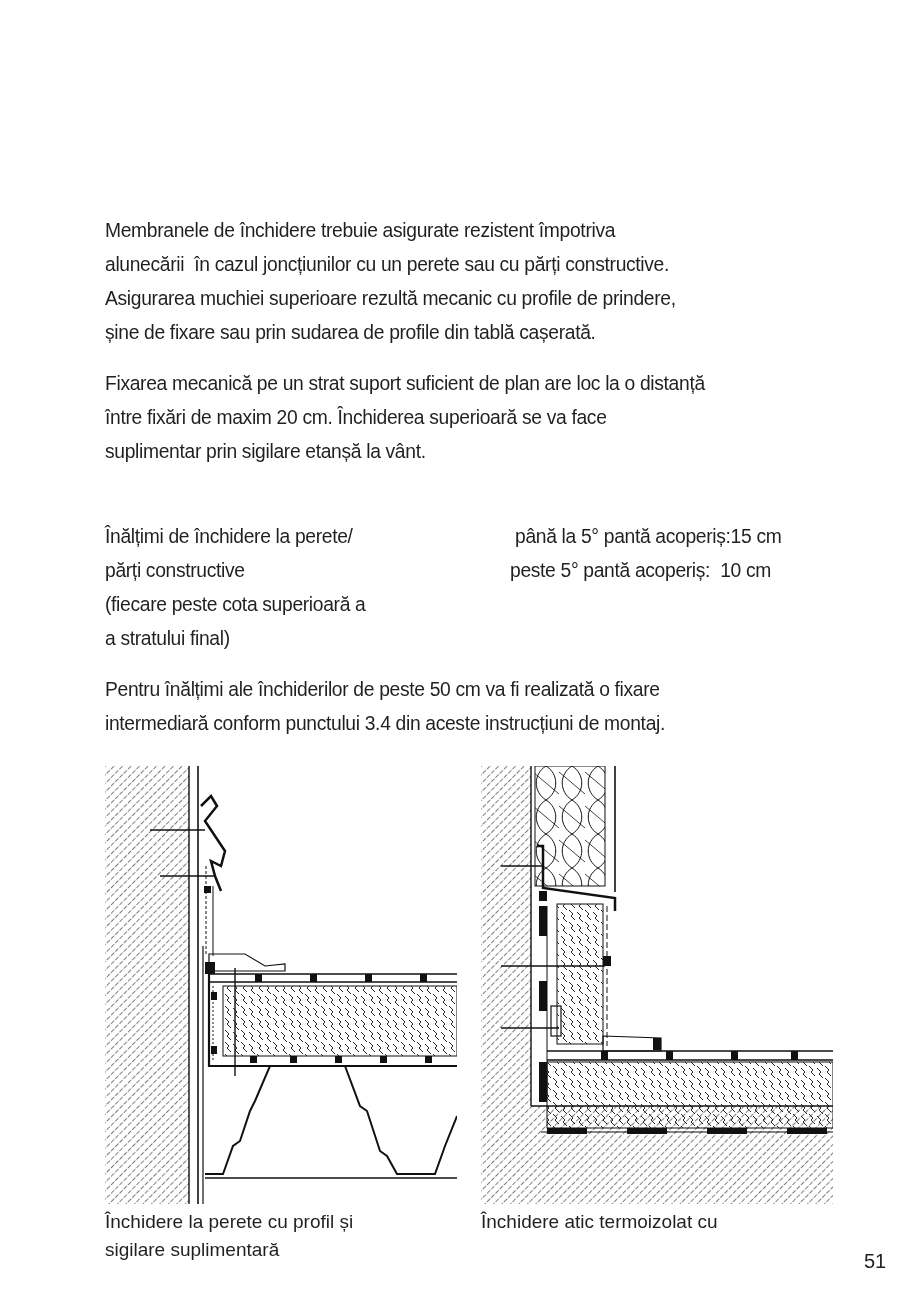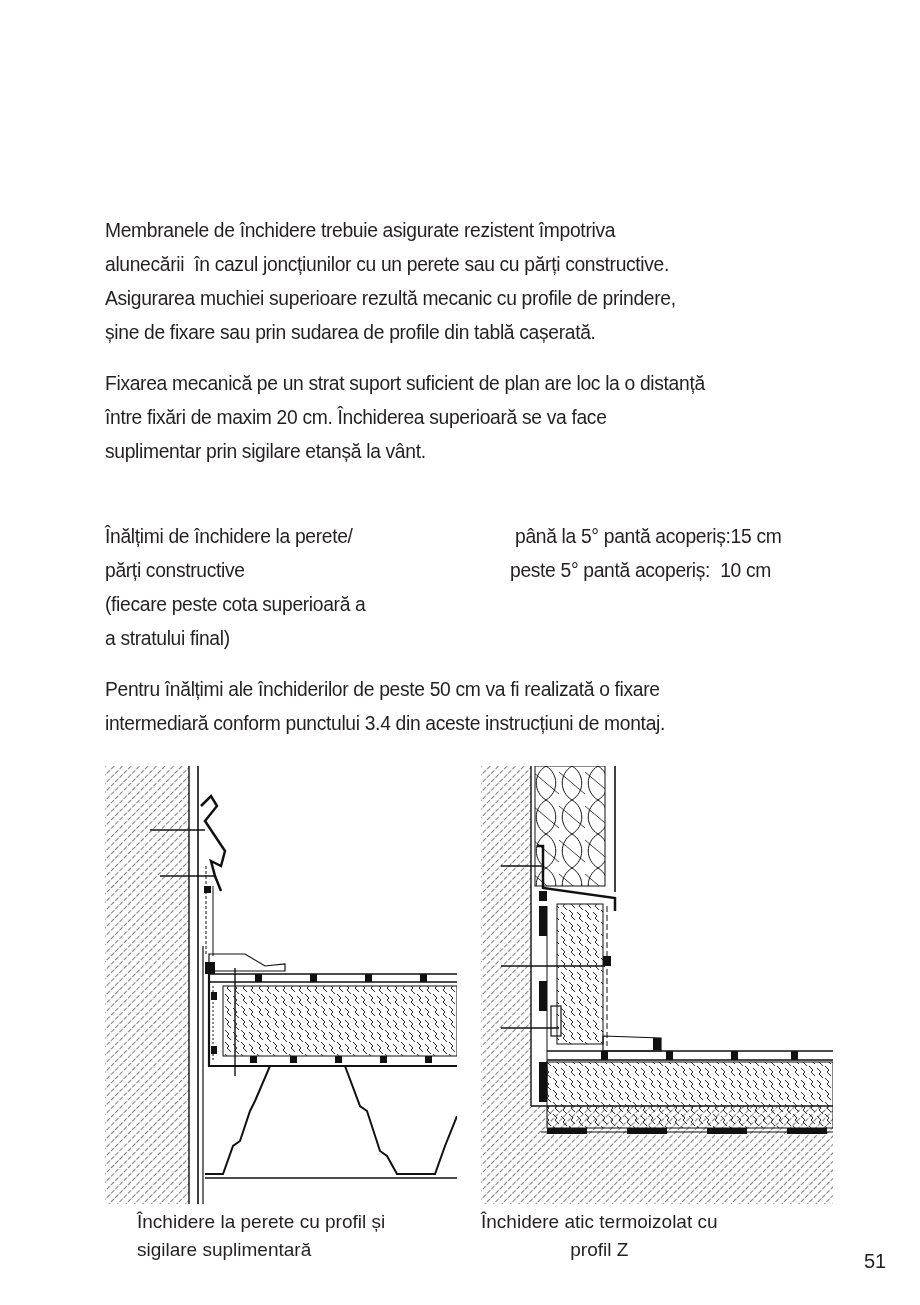--- a/index.html
+++ b/index.html
@@ -22,21 +22,21 @@
   .heights-left { left: 105px; }
   .heights-right { left: 510px; }
   .heights-left .ln, .heights-right .ln { display: block; white-space: pre; }
   .figure { position: absolute; top: 766px; }
   .fig1 { left: 105px; width: 352px; height: 440px; }
   .fig2 { left: 481px; width: 352px; height: 440px; }
   .caption {
     position: absolute; top: 1208px;
     font-family: "Liberation Sans", sans-serif; font-size: 19px; line-height: 28px;
   }
-  .cap1 { left: 105px; margin-left: 32px; }
+  .cap1 { left: 105px; }
   .cap2 { left: 481px; text-align: center; }
   .caption .ln { display: block; white-space: pre; }
   .page-number {
     position: absolute; left: 864px; top: 1250px; font-size: 20px;
     font-family: "Liberation Sans", sans-serif;
   }
 </style>
 </head>
 <body>
 
@@ -180,16 +180,15 @@
     <rect x="306" y="362" width="40" height="6" fill="#111"></rect>
   </svg>
 </div>
 
 <div class="caption cap1">
   <span class="ln">Închidere la perete cu profil și</span>
   <span class="ln">sigilare suplimentară</span>
 </div>
 <div class="caption cap2">
   <span class="ln">Închidere atic termoizolat cu</span>
-  <span class="ln">profil Z</span>
 </div>
 
 <div class="page-number">51</div>
 
 </body></html>

